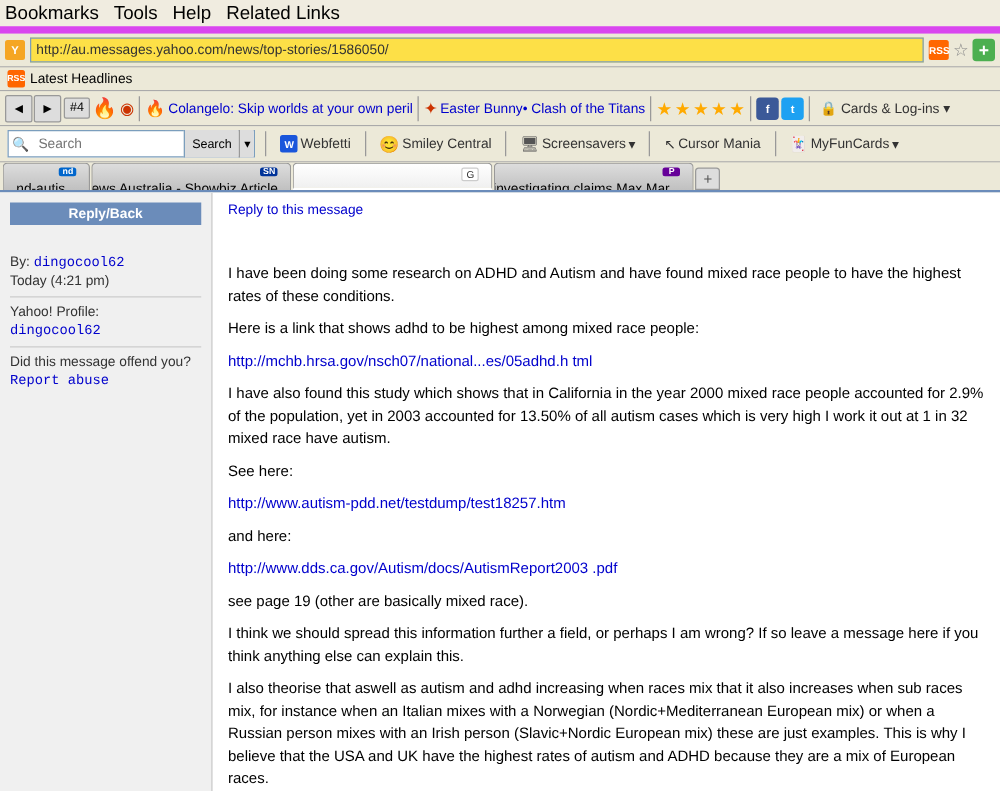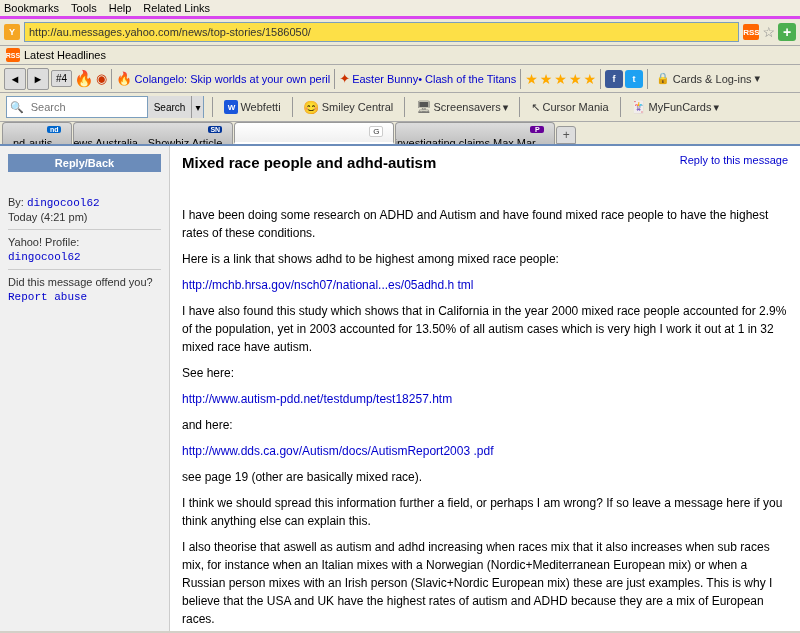--- a/index.html
+++ b/index.html
@@ -1,19 +1,19 @@
 <!DOCTYPE html>
 <html><head>
   <meta charset="utf-8">
   <style>
     * { margin: 0; padding: 0; box-sizing: border-box; }
     body { font-family: Arial, sans-serif; font-size: 12px; background: #d4d0c8; width: 800px; height: 633px; overflow: hidden; }
 
     
-    .browser-menu { background: #f0ece0; border-bottom: 3px solid #d946ef; padding: 2px 4px; font-size: 11px; display: flex; gap: 12px; }
+    .browser-menu { background: #f0ece0; border-bottom: 6px solid #d946ef; padding: 2px 4px; font-size: 15px; display: flex; gap: 12px; }
     .browser-menu span { cursor: pointer; color: #000; }
 
     .address-bar-row { background: #ece9d8; border-bottom: 1px solid #aaa; padding: 3px 4px; display: flex; align-items: center; gap: 4px; }
     .address-icon { width: 16px; height: 16px; background: #f5a623; border-radius: 2px; display: flex; align-items: center; justify-content: center; font-size: 9px; color: white; font-weight: bold; }
     .address-input { flex: 1; height: 20px; border: 1px solid #7b9ebd; padding: 1px 4px; font-size: 11px; color: #333; background: #fde047; }
     .address-icons { display: flex; gap: 3px; align-items: center; }
     .rss-icon { width: 16px; height: 16px; background: #ff6600; border-radius: 2px; display: flex; align-items: center; justify-content: center; color: white; font-size: 8px; font-weight: bold; }
     .star-icon { font-size: 14px; color: #888; }
     .green-plus { width: 18px; height: 18px; background: #4caf50; border-radius: 3px; color: white; font-size: 14px; display: flex; align-items: center; justify-content: center; font-weight: bold; }
 
@@ -206,21 +206,20 @@
     </div>
     <div class="divider"></div>
     <div class="meta">Did this message offend you?</div>
     <div class="meta">
       <a>Report abuse</a>
     </div>
   </div>
 
   <div class="right-panel">
     <div class="message-header">
-      <div class="message-title">Mixed race people and adhd-autism</div>
       <a class="reply-link">Reply to this message</a>
     </div>
     <div class="message-body">
       <p>I have been doing some research on ADHD and Autism and have found mixed race people to have the highest rates of these conditions.</p>
       <p>Here is a link that shows adhd to be highest among mixed race people:</p>
       <p>
         <a>http://mchb.hrsa.gov/nsch07/national...es/05adhd.h tml</a>
       </p>
       <p>I have also found this study which shows that in California in the year 2000 mixed race people accounted for 2.9% of the population, yet in 2003 accounted for 13.50% of all autism cases which is very high I work it out at 1 in 32 mixed race have autism.</p>
       <p>See here:</p>

